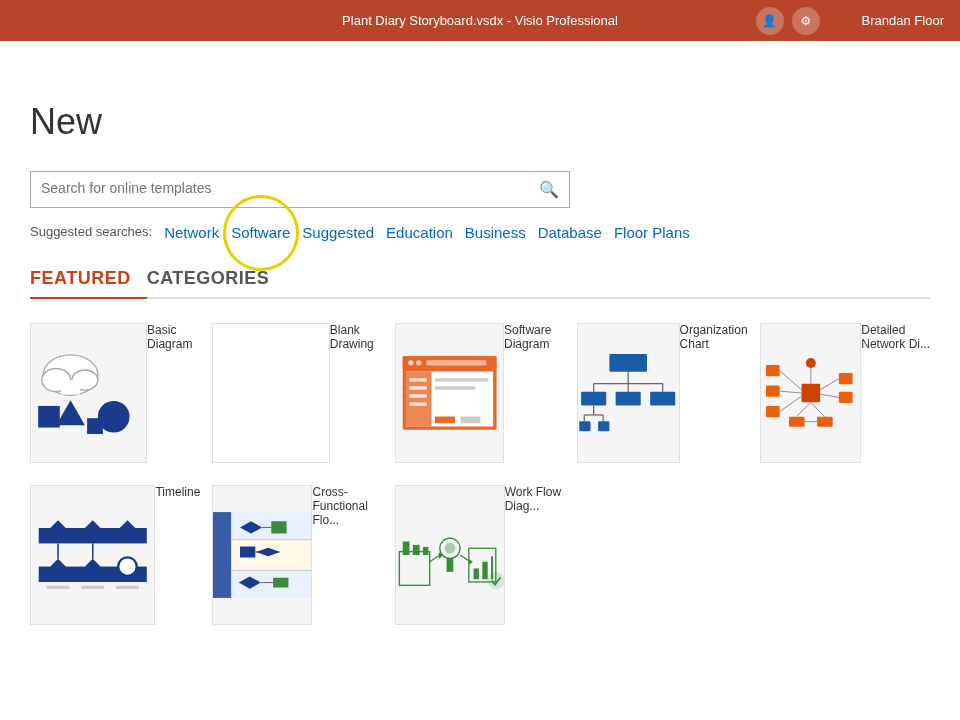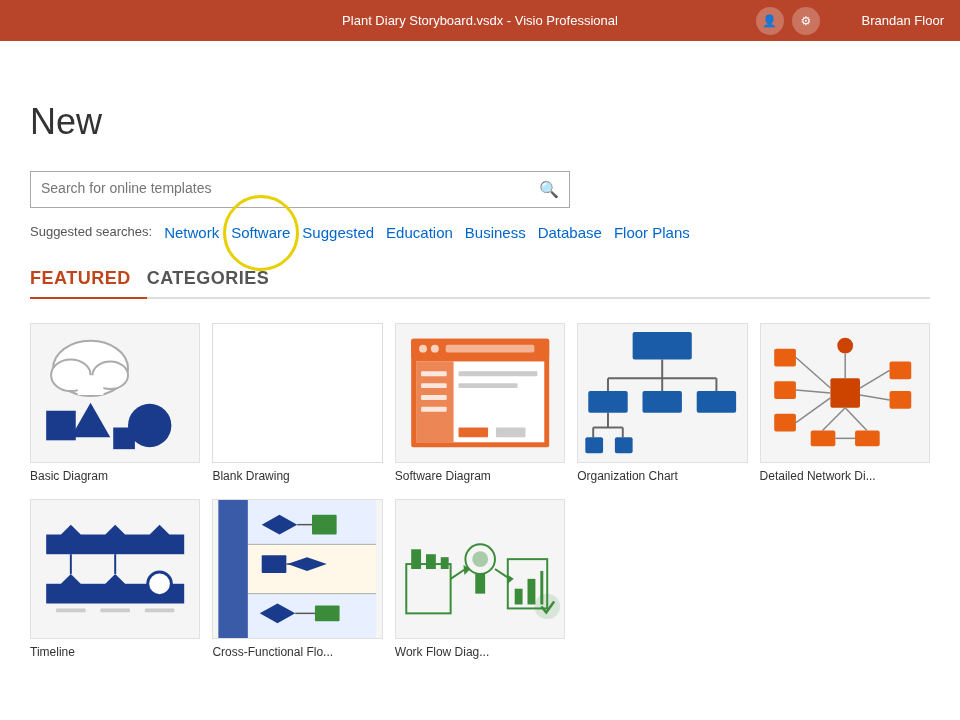--- a/index.html
+++ b/index.html
@@ -150,21 +150,20 @@
     
     .template-grid {
       display: grid;
       grid-template-columns: repeat(5, 1fr);
       gap: 16px 12px;
     }
 
     .template-card {
       cursor: pointer;
       display: flex;
-      flex-direction: column;
       align-items: flex-start;
     }
     .template-thumb {
       width: 100%;
       height: 140px;
       background: #f5f5f5;
       border: 1px solid #e0e0e0;
       display: flex;
       align-items: center;
       justify-content: center;

